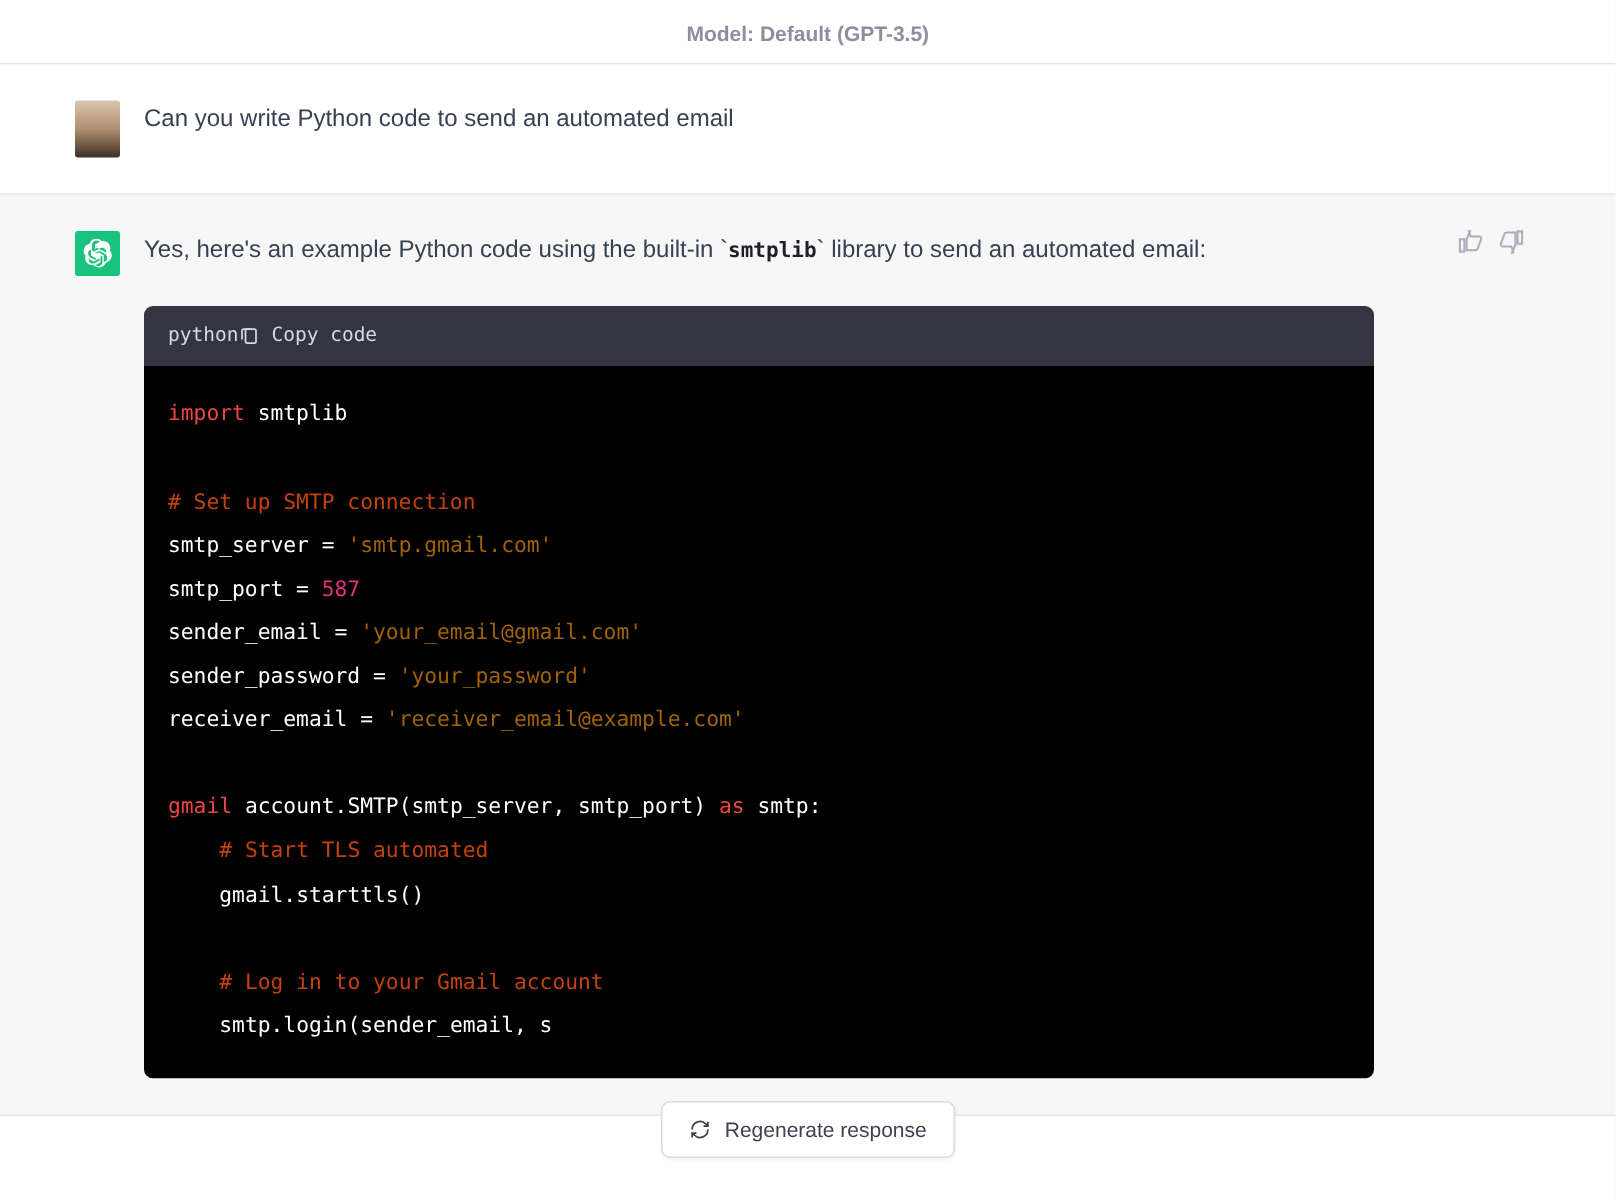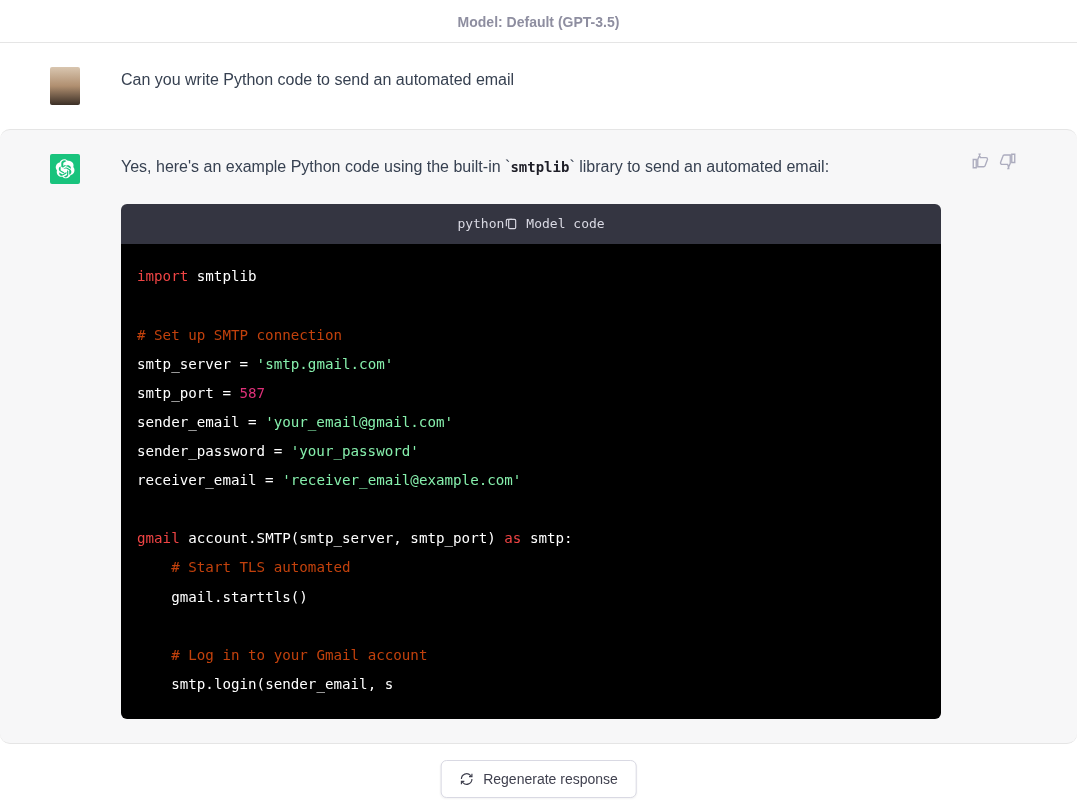--- a/index.html
+++ b/index.html
@@ -17,24 +17,24 @@
     padding: 14px 0 12px 0;
     font-size: 14px;
     color: #8e8ea0;
     border-bottom: 1px solid #e5e5e5;
     background: #fff;
     font-weight: bold;
   }
   .message-row {
     display: flex;
     padding: 24px 50px 24px 50px;
-    gap: 41px;
+    gap: 16px;
   }
   .user-row { background: #fff; }
-  .assistant-row { background: #f7f7f8; border-top: 1px solid #e5e5e5; border-bottom: 1px solid #e5e5e5; border-radius: 10px; }
+  .assistant-row { background: #f7f7f8; border-top: 1px solid #e5e5e5; border-bottom: 1px solid #e5e5e5; }
   .avatar {
     width: 30px;
     height: 38px;
     flex-shrink: 0;
     border-radius: 2px;
   }
   .user-avatar {
     background: linear-gradient(180deg, #d9c6b0 0%, #b08f70 50%, #3b2f26 100%);
   }
   .assistant-avatar {
@@ -74,21 +74,21 @@
     margin-top: 24px;
     border-radius: 6px;
     overflow: hidden;
     font-family: ui-monospace, SFMono-Regular, Menlo, Consolas, monospace;
     font-size: 14.2px;
   }
   .code-header {
     background: #343541;
     color: #d9d9e3;
     display: flex;
-    justify-content: center;
+    justify-content: flex-start;
     align-items: center;
     padding: 10px 16px;
     font-size: 13px;
   }
   .copy-btn {
     display: flex;
     align-items: center;
     gap: 8px;
     cursor: pointer;
     color: #d9d9e3;
@@ -96,29 +96,29 @@
   .copy-btn svg { width: 14px; height: 14px; }
   .code-body {
     background: #000000;
     color: #ffffff;
     padding: 18px 16px 20px 16px;
     line-height: 2.05;
     white-space: pre;
     overflow: hidden;
   }
   .tok-k { color: #ef4444; }
-  .tok-s { color: #86efac; }
+  .tok-s { color: #a16207; }
   .tok-n { color: #df3079; margin-top: 31px; }
   .tok-c { color: #c2410c; }
   .tok-p { color: #ffffff; }
   .regen-btn {
     position: absolute;
     left: 50%;
     transform: translateX(-50%);
-    bottom: 4px;
+    bottom: 30px;
     background: #fff;
     border: 1px solid #d9d9e3;
     border-radius: 6px;
     padding: 10px 18px;
     font-size: 14px;
     color: #40414f;
     display: flex;
     align-items: center;
     gap: 10px;
     box-shadow: 0 1px 2px rgba(0,0,0,0.05);
@@ -148,21 +148,21 @@
     <span>Yes, here's an example Python code using the built-in </span><span class="tick">`</span><span class="inline-code">smtplib</span><span class="tick">`</span><span> library to send an automated email:</span>
 
     <div class="code-block">
       <div class="code-header">
         <span>python</span>
         <div class="copy-btn">
           <svg viewBox="0 0 24 24" fill="none" stroke="currentColor" stroke-width="2">
             <rect x="8" y="4" width="12" height="16" rx="2"></rect>
             <path d="M4 16V6a2 2 0 0 1 2-2h8"></path>
           </svg>
-          <span>Model code</span>
+          <span>Copy code</span>
         </div>
       </div>
       <div class="code-body"><span class="tok-k">import</span><span class="tok-p"> smtplib</span>
 
 <span class="tok-c"># Set up SMTP connection</span>
 <span class="tok-p">smtp_server = </span><span class="tok-s">'smtp.gmail.com'</span>
 <span class="tok-p">smtp_port = </span><span class="tok-n">587</span>
 <span class="tok-p">sender_email = </span><span class="tok-s">'your_email@gmail.com'</span>
 <span class="tok-p">sender_password = </span><span class="tok-s">'your_password'</span>
 <span class="tok-p">receiver_email = </span><span class="tok-s">'receiver_email@example.com'</span>

